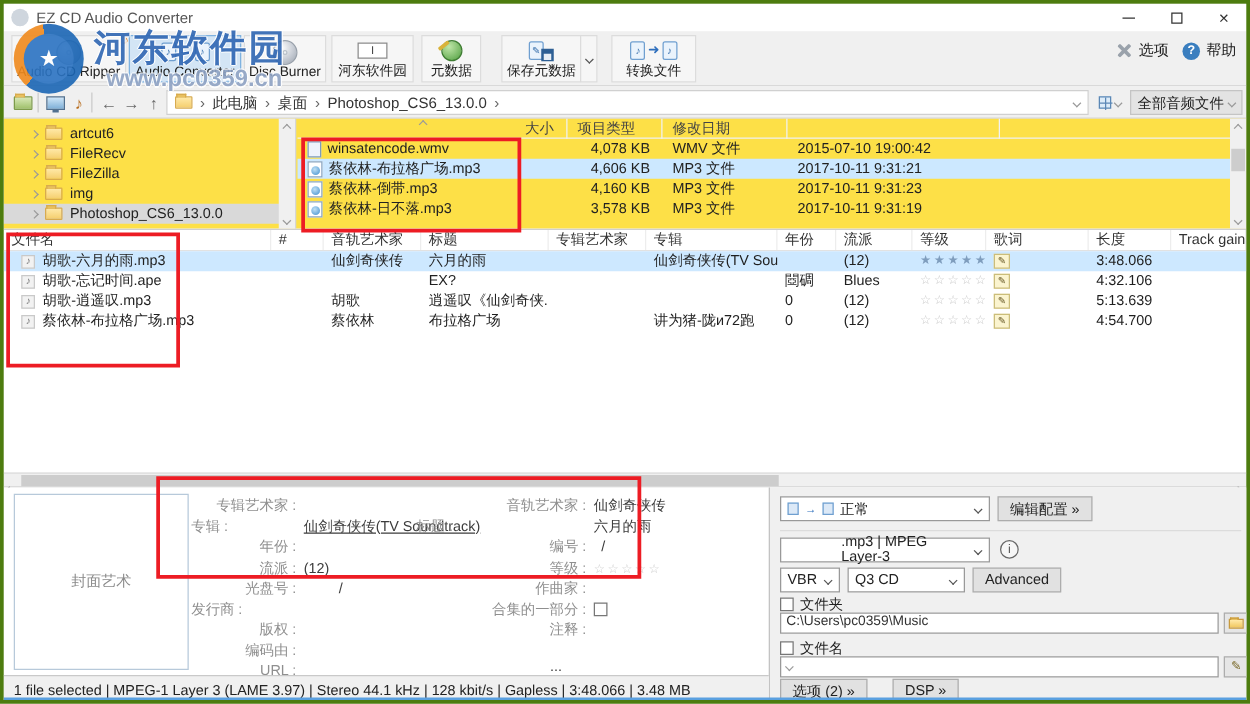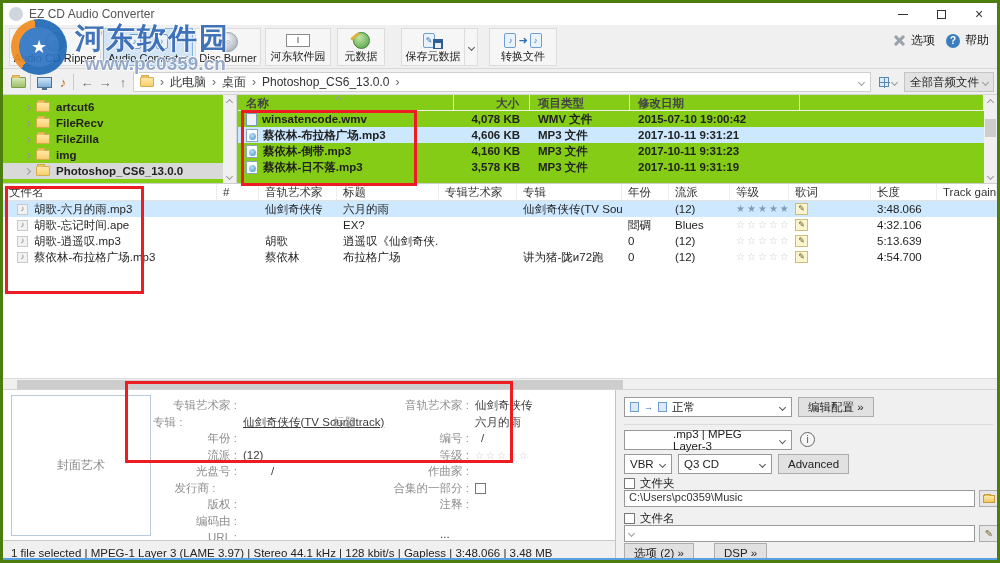--- a/index.html
+++ b/index.html
@@ -73,21 +73,21 @@
   .crumb-sep { color:#666; font-size:12px; }
   #crumb-dd { margin-left:auto; }
   #viewbtn { position:absolute; right:96px; top:4px; width:26px; height:18px; display:flex; align-items:center; justify-content:center; gap:3px; }
   .gridic { width:10px; height:10px; border:1px solid #5b87b5; position:relative; background:#dcebf8; }
   .gridic::before { content:''; position:absolute; left:4px; top:0; width:1px; height:10px; background:#5b87b5; }
   .gridic::after { content:''; position:absolute; left:0; top:4px; width:10px; height:1px; background:#5b87b5; }
   #filtersel { position:absolute; right:3px; top:3px; width:90px; height:20px; background:#e3e3e3; border:1px solid #c4c4c4;
                display:flex; align-items:center; font-size:11.5px; color:#222; padding:0 5px; gap:4px; }
 
   
-  #explorer { top:92px; left:0; width:100%; height:88px; background:#84cc16;font-weight:bold; }
+  #explorer { top:92px; left:0; width:100%; height:88px; background:#fde047; }
   #treepane { position:absolute; left:0; top:0; width:234px; height:100%; border-right:1px solid #d6d6d6; }
   .trow2 { display:flex; align-items:center; height:16px; font-size:11.5px; color:#222; gap:6px; padding-left:22px; }
   .trow2.sel { background:#d9d9d9; }
   .exp { width:5px; height:5px; border-top:1.5px solid #9a9a9a; border-right:1.5px solid #9a9a9a; transform:rotate(45deg); }
   .fld { width:14px; height:10px; background:linear-gradient(#ffe9a8,#f5cf6e); border:1px solid #d8ab4e; border-radius:1px; position:relative; flex:none; }
   .fld::before { content:''; position:absolute; top:-3px; left:0; width:6px; height:2px; background:#e8c05f; border:1px solid #d8ab4e; border-bottom:none; }
   .sbar { position:absolute; right:0; top:0; width:13px; height:100%; background:#f0f0f0; }
   .sbtn { position:absolute; left:0; width:13px; height:14px; display:flex; align-items:center; justify-content:center; }
   .sthumb { position:absolute; left:1px; width:11px; background:#cdcdcd; }
   #filepane { position:absolute; left:235px; top:0; right:13px; height:100%; }
@@ -335,21 +335,20 @@
         <div class="sbtn" style="top:0;">
             <span class="chv chv-u lite"></span>
           </div>
         <div class="sbtn" style="bottom:0;">
             <span class="chv chv-d lite"></span>
           </div>
       </div>
     </div>
     <div id="filepane">
       <div class="fhead">
-        <div>名称</div>
         <div class="rt">大小</div>
         <div>项目类型</div>
         <div>修改日期</div>
         <div></div>
         <span class="sortcaret chv chv-u lite"></span>
       </div>
       <div class="frow">
         <div class="fname">
             <span class="icdoc"></span>
             <span>winsatencode.wmv</span>
@@ -503,21 +502,21 @@
   <div id="bottom" class="abs">
     <div id="coverart">
         <span>封面艺术</span>
       </div>
 
     <div class="mrow mlab" style="left:150px; top:8px;    width:84px; text-align:right;">专辑艺术家 :</div>
     <div class="mrow mlab" style="left:150px; top:24.5px; width:84px; text-align:left;">专辑 :</div>
     <div class="mrow mlab" style="left:150px; top:41px;   width:84px; text-align:right;">年份 :</div>
     <div class="mrow mlab" style="left:150px; top:57.5px; width:84px; text-align:right;">流派 :</div>
     <div class="mrow mlab" style="left:150px; top:74px;   width:84px; text-align:right;">光盘号 :</div>
-    <div class="mrow mlab" style="left:150px; top:90.5px; width:84px; text-align:center;">发行商 :</div>
+    <div class="mrow mlab" style="left:150px; top:90.5px; width:84px; text-align:left;">发行商 :</div>
     <div class="mrow mlab" style="left:150px; top:107px;  width:84px; text-align:right;">版权 :</div>
     <div class="mrow mlab" style="left:150px; top:123.5px;width:84px; text-align:right;">编码由 :</div>
     <div class="mrow mlab" style="left:150px; top:140px;  width:84px; text-align:right;">URL :</div>
     <div class="mrow mval" style="left:240px; top:8px;    width:200px;"></div>
     <div class="mrow mval" style="left:240px; top:24.5px; width:210px;text-decoration:underline;">仙剑奇侠传(TV Soundtrack)</div>
     <div class="mrow mval" style="left:240px; top:41px;   width:200px;"></div>
     <div class="mrow mval" style="left:240px; top:57.5px; width:200px;">(12)</div>
     <div class="mrow mval" style="left:268px; top:74px;   width:100px;">/</div>
     <div class="mrow mval" style="left:240px; top:90.5px; width:200px;"></div>
     <div class="mrow mval" style="left:240px; top:107px;  width:200px;"></div>

